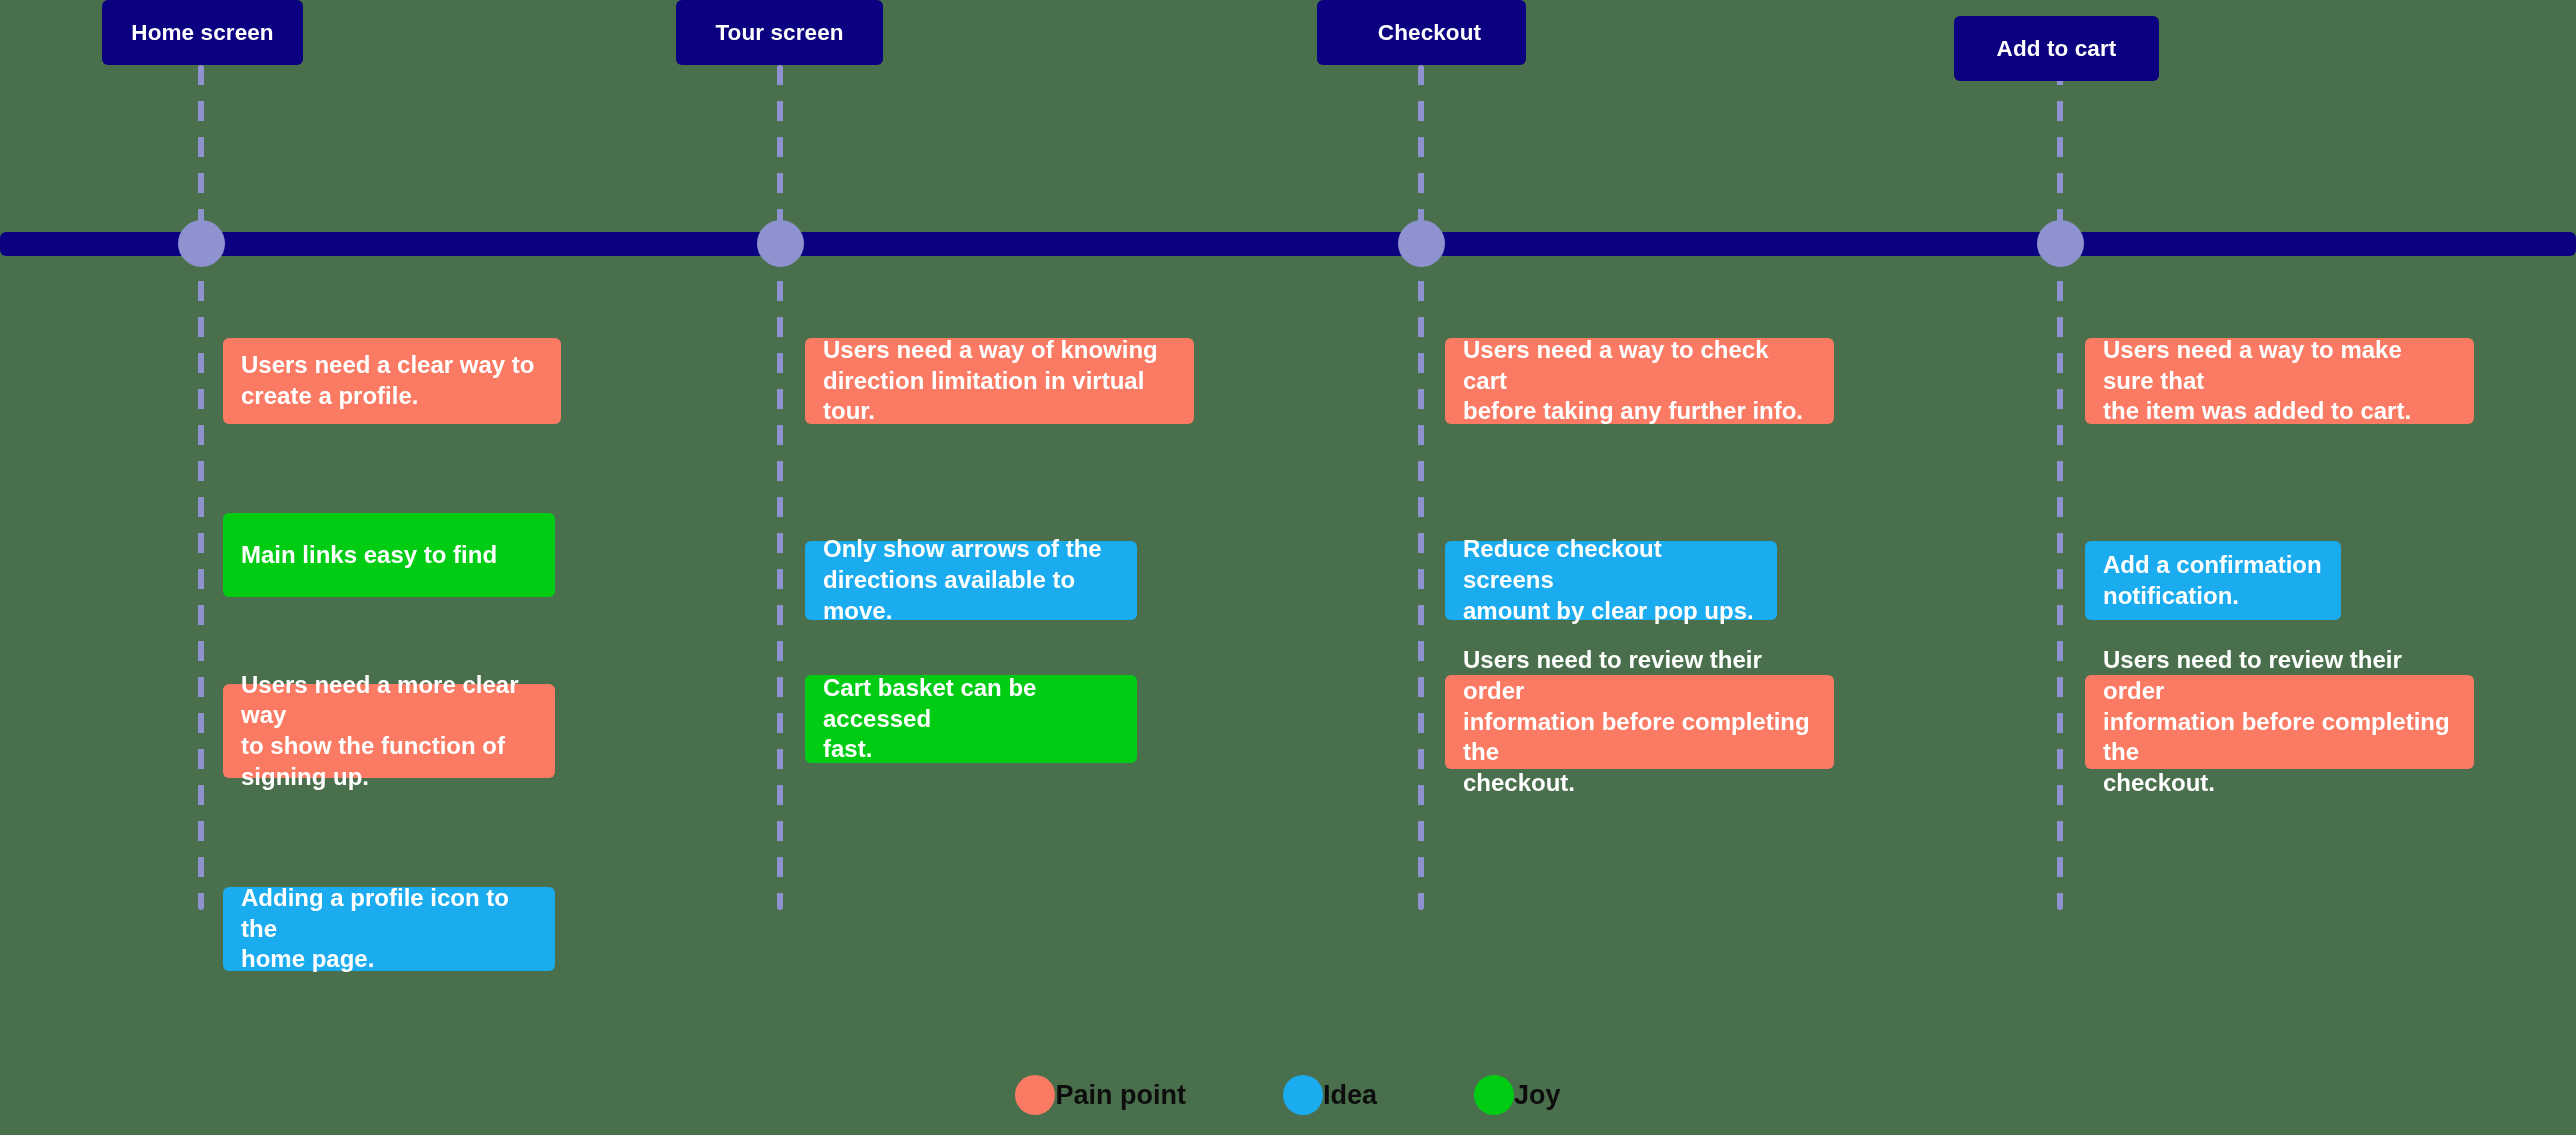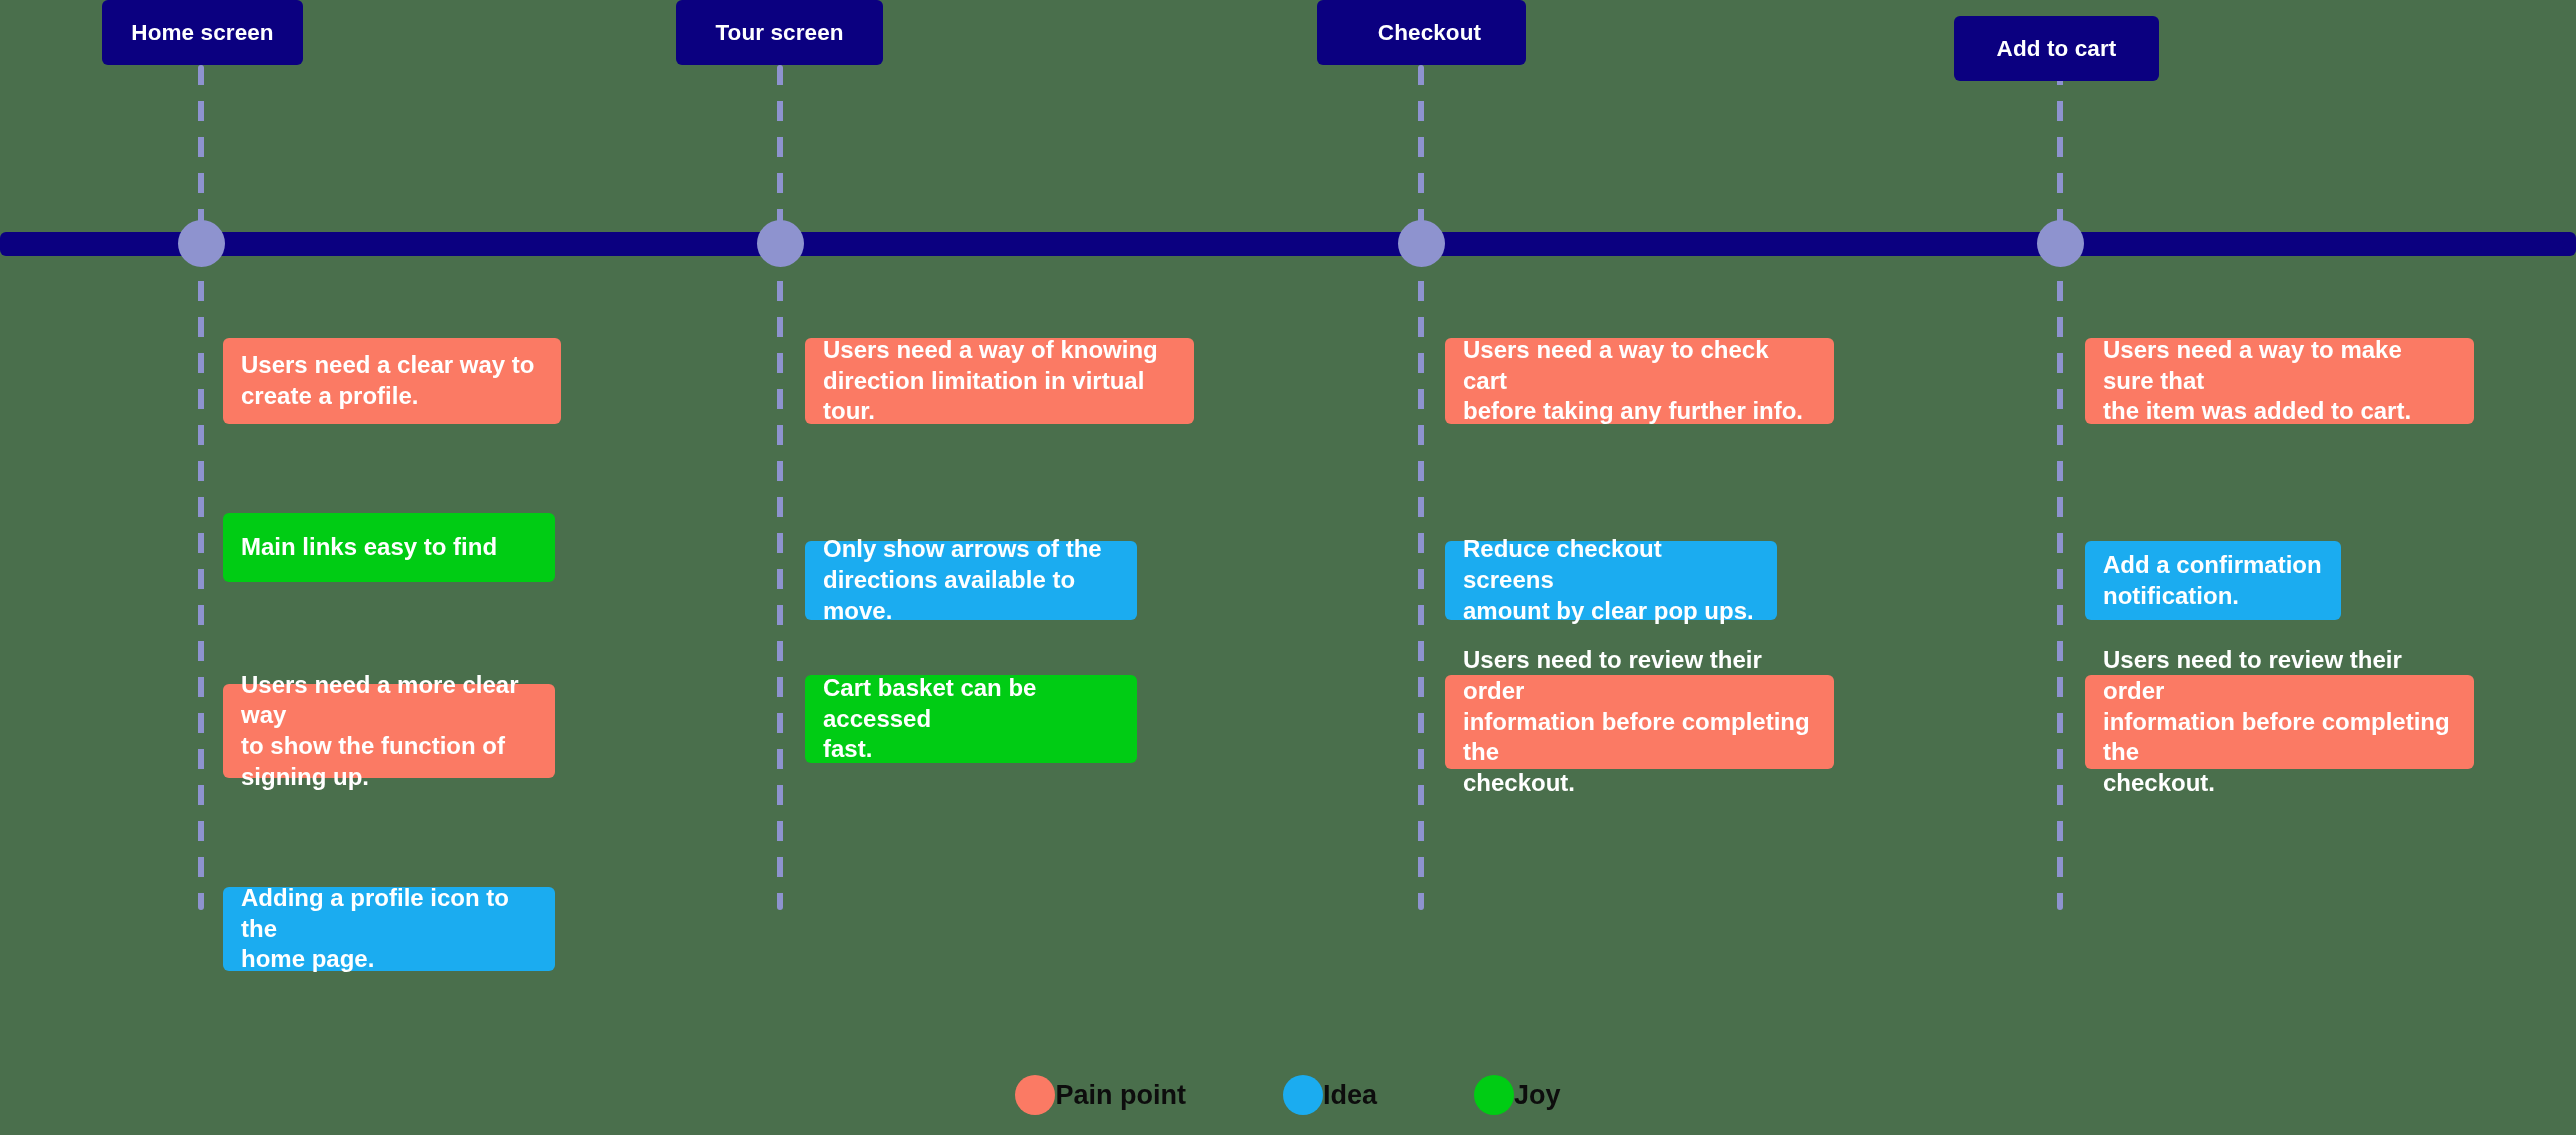--- a/index.html
+++ b/index.html
@@ -167,21 +167,21 @@
         <span>Checkout</span>
       </div>
       <div class="stage-header" style="left: 1954px; width: 205px; background: rgb(11, 0, 128); margin-top: 16px;">
         <span>Add to cart</span>
       </div>
     </div>
 
   <div id="notes">
       <div class="note-card pain" style="left: 223px; top: 338px; width: 338px; height: 86px; background: rgb(251, 122, 100);"><span>Users need a clear way to
 create a profile.</span></div>
-      <div class="note-card joy" style="left: 223px; top: 513px; width: 332px; height: 69px; background: rgb(0, 204, 20);"><span>Main links easy to find</span></div>
+      <div class="note-card joy" style="left: 223px; top: 513px; width: 332px; height: 84px; background: rgb(0, 204, 20);"><span>Main links easy to find</span></div>
       <div class="note-card pain" style="left: 223px; top: 684px; width: 332px; height: 94px; background: rgb(251, 122, 100);"><span>Users need a more clear way
 to show the function of
 signing up.</span></div>
       <div class="note-card idea" style="left: 223px; top: 859px; width: 332px; height: 84px; background: rgb(27, 172, 240);"><span>Adding a profile icon to the
 home page.</span></div>
       <div class="note-card pain" style="left: 805px; top: 338px; width: 389px; height: 86px; background: rgb(251, 122, 100);"><span>Users need a way of knowing
 direction limitation in virtual tour.</span></div>
       <div class="note-card idea" style="left: 805px; top: 513px; width: 332px; height: 79px; background: rgb(27, 172, 240);"><span>Only show arrows of the
 directions available to move.</span></div>
       <div class="note-card joy" style="left: 805px; top: 675px; width: 332px; height: 88px; background: rgb(0, 204, 20);"><span>Cart basket can be accessed

